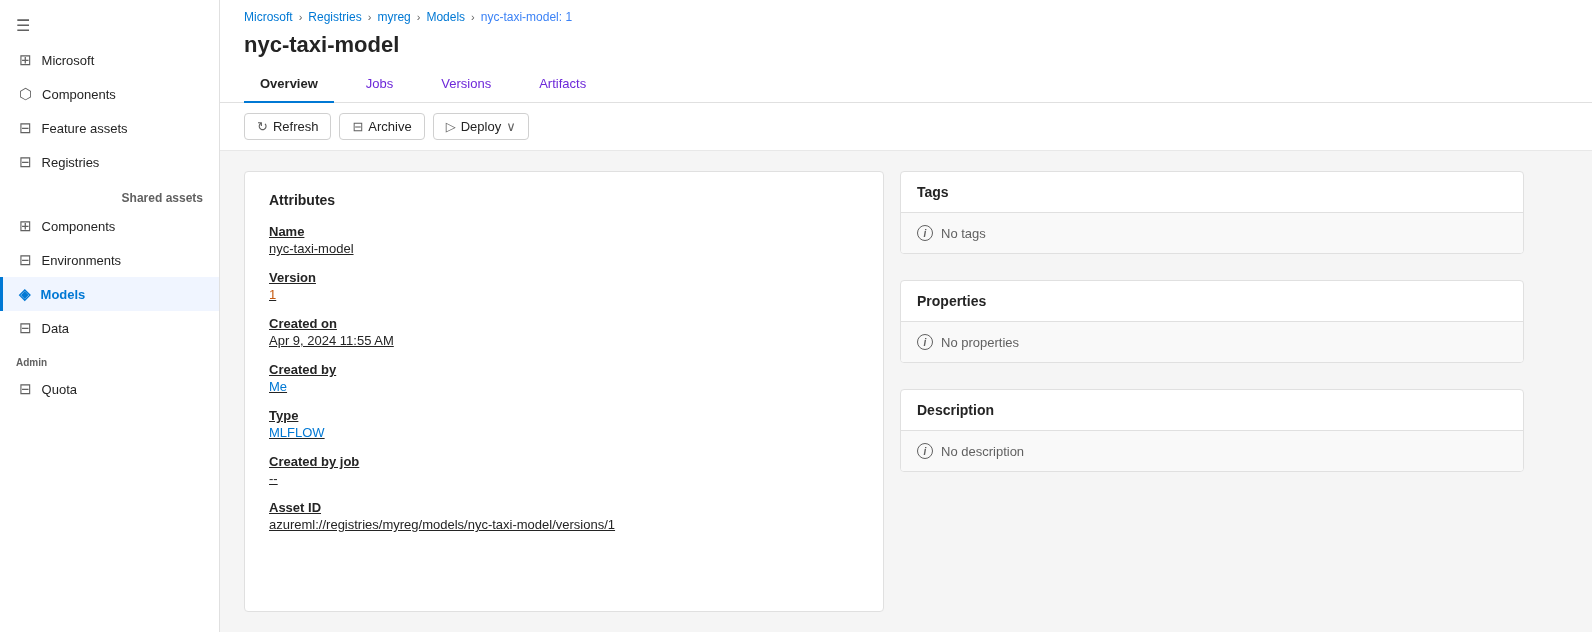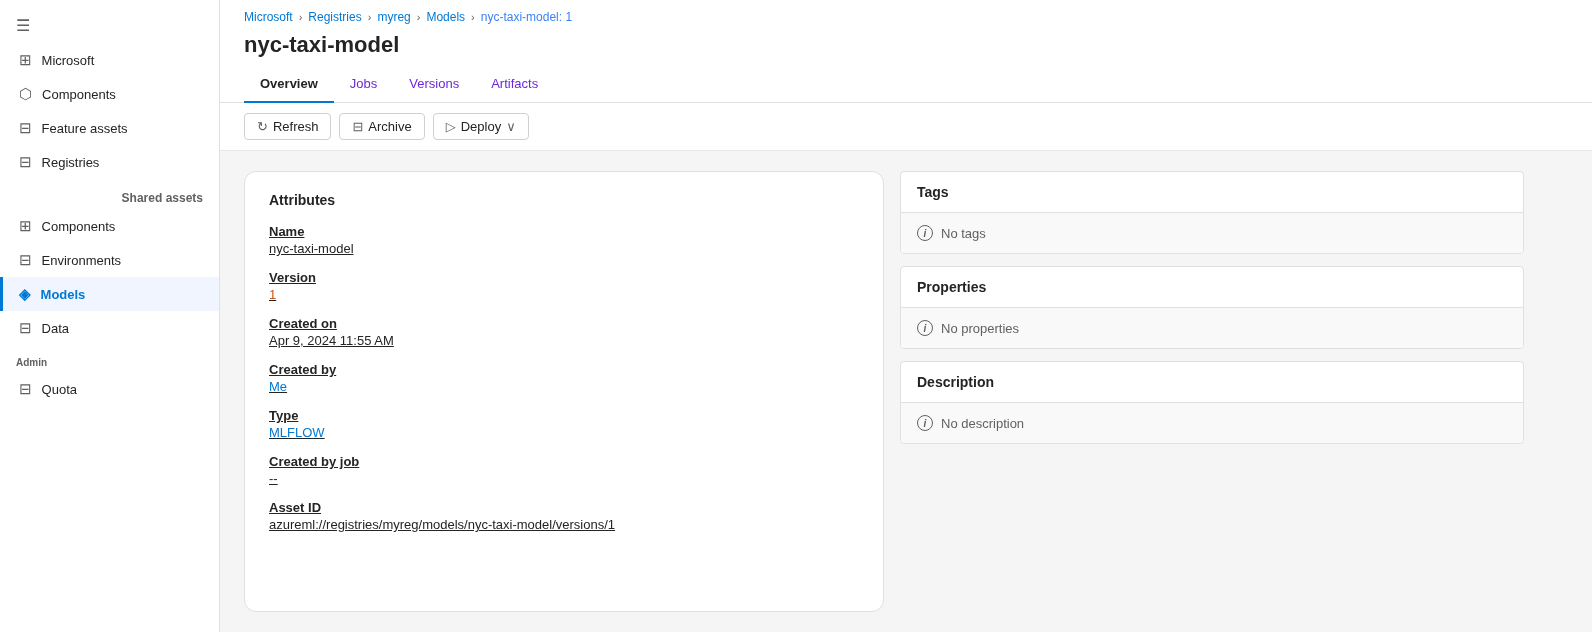--- a/index.html
+++ b/index.html
@@ -85,21 +85,21 @@
       font-weight: 600;
       color: #242424;
     }
 
     
     .tabs {
       display: flex;
       align-items: center;
       padding: 0 24px;
       border-bottom: 1px solid #e0e0e0;
-      gap: 0;
+      gap: 16px;
     }
     .tab {
       padding: 10px 16px;
       cursor: pointer;
       font-size: 13px;
       color: #6d28d9;
       border-bottom: 2px solid transparent;
       margin-bottom: -1px;
     }
     .tab.active {
@@ -137,21 +137,21 @@
       gap: 0;
       padding: 20px 24px;
       overflow-y: auto;
       background: #f5f5f5;
     }
 
     
     .attributes-card {
       background: #fff;
       border: 1px solid #e0e0e0;
-      border-radius: 12px;
+      border-radius: 4px;
       padding: 20px 24px;
       flex: 1;
       max-width: 640px;
     }
     .card-title {
       font-size: 14px;
       font-weight: 600;
       color: #242424;
       margin-bottom: 16px;
     }
@@ -171,21 +171,21 @@
     }
     .attr-value.orange { color: #c55a11; }
     .attr-value.blue { color: #0078d4; }
 
     
     .right-panel {
       width: 640px;
       min-width: 320px;
       display: flex;
       flex-direction: column;
-      gap: 12px;
+      gap: 26px;
       padding-left: 16px;
     }
     .info-card {
       background: #fff;
       border: 1px solid #e0e0e0;
       border-radius: 4px;
       overflow: hidden;
     }
     .info-card-header {
       padding: 12px 16px;

